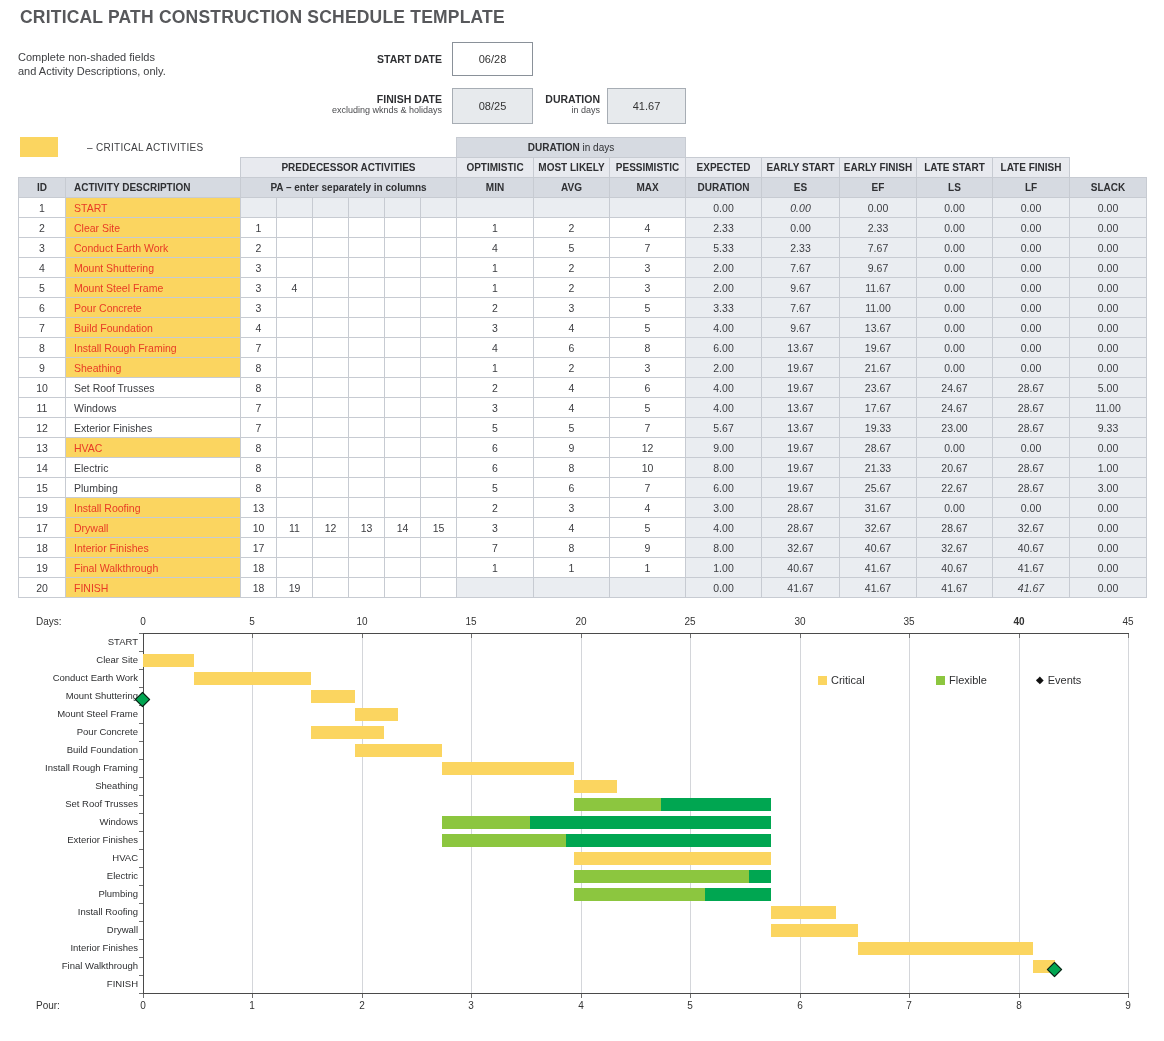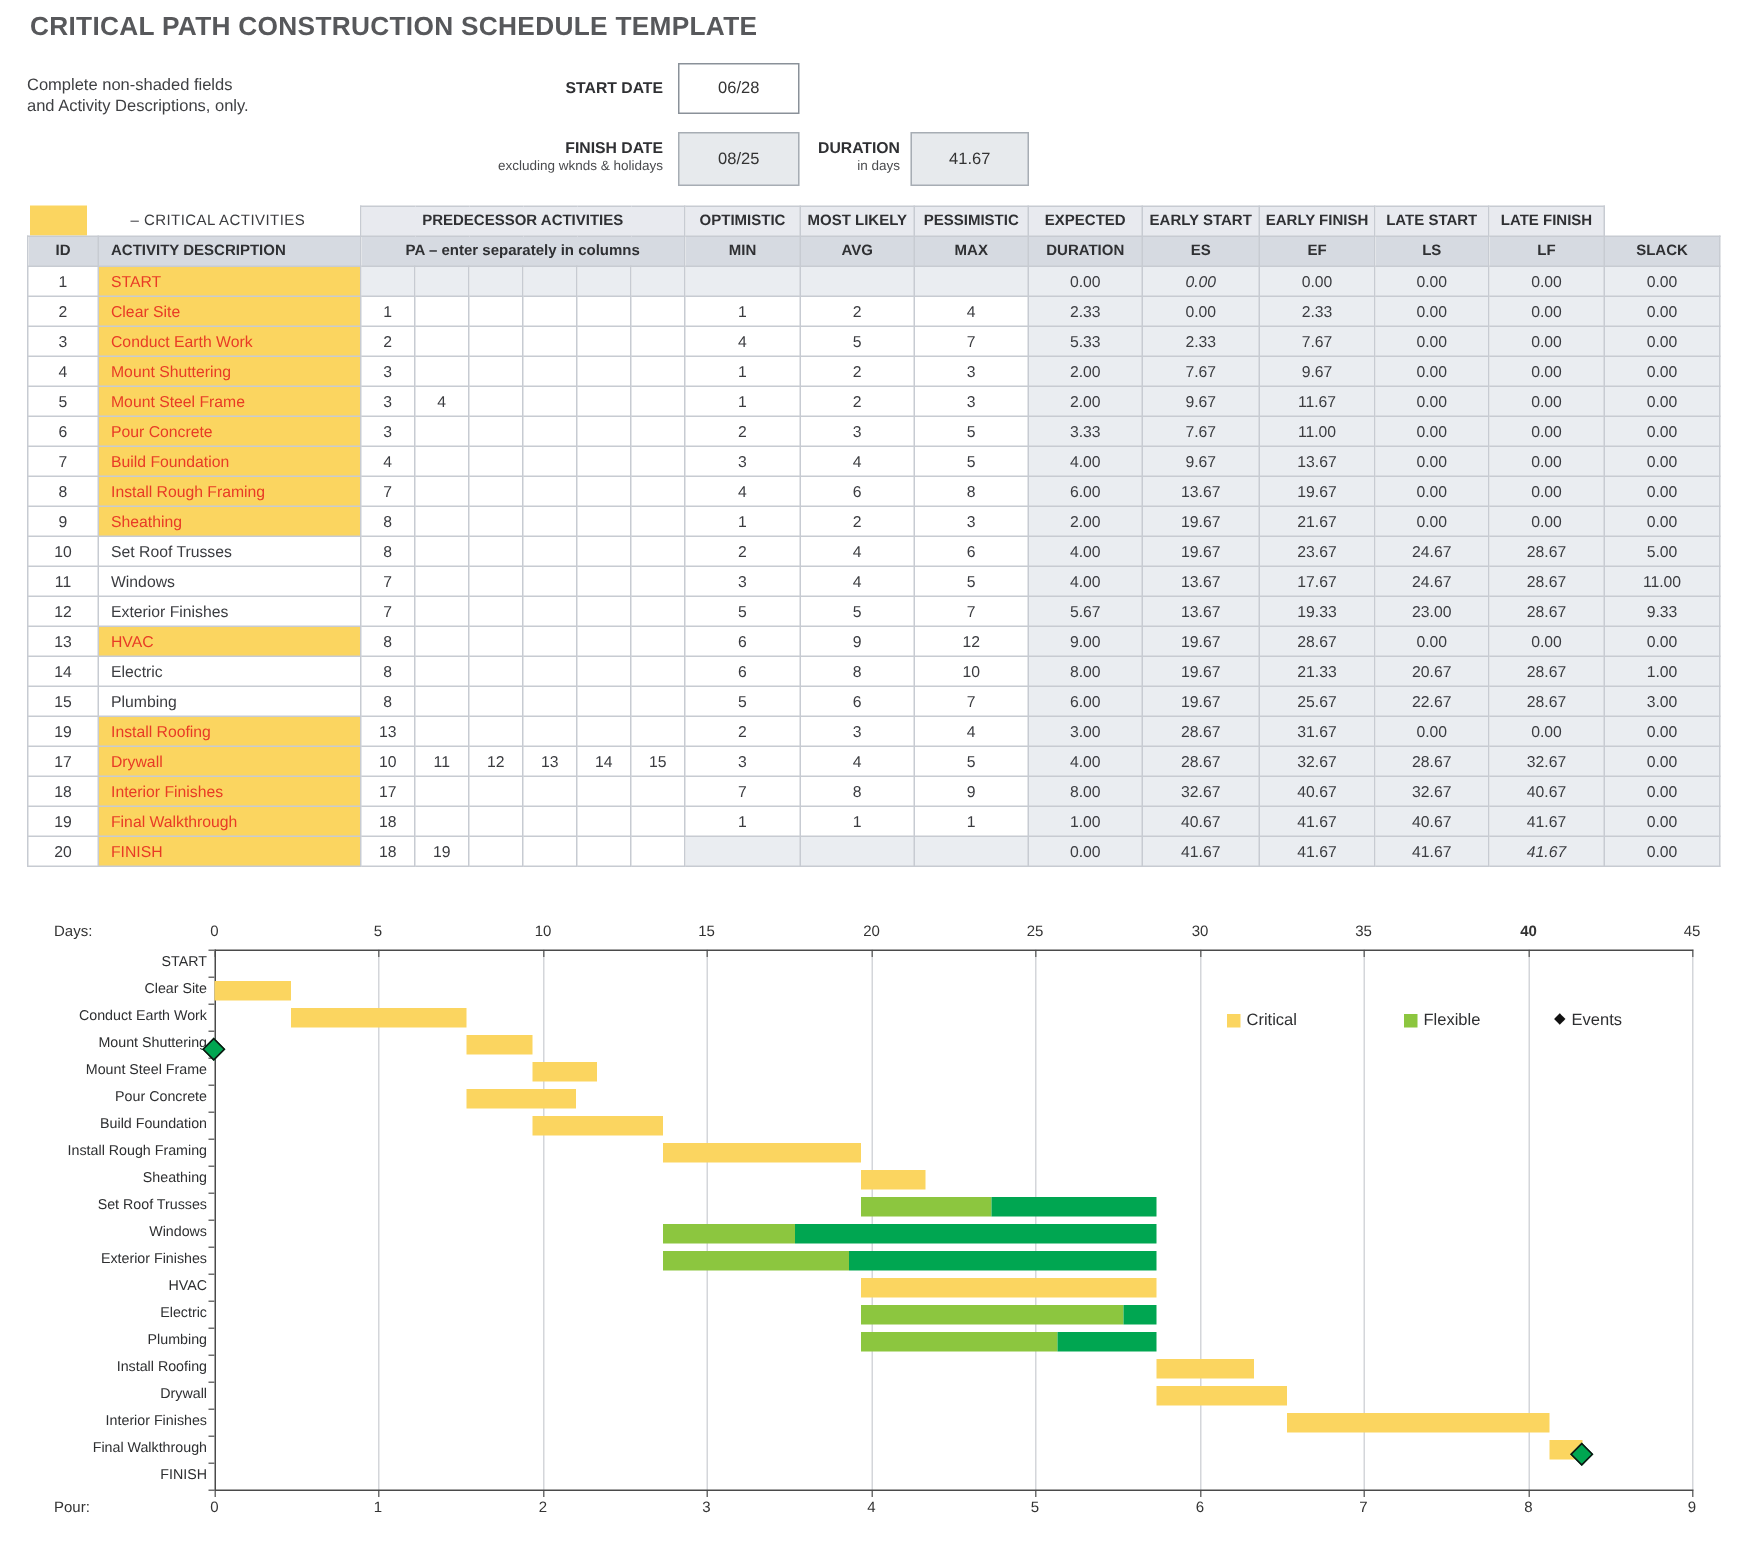--- a/index.html
+++ b/index.html
@@ -90,20 +90,25 @@
           <col style="width:76px">
           <col style="width:76px">
           <col style="width:76px">
           <col style="width:78px">
           <col style="width:77px">
           <col style="width:76px">
           <col style="width:77px">
           <col style="width:77px">
         </colgroup>
         <tbody>
+          <tr>
+            <td class="blank" colspan="8"></td>
+            <td class="hA" colspan="3">DURATION<span style="font-weight:normal"> in days</span></td>
+            <td class="blank" colspan="6"></td>
+          </tr>
           <tr>
             <td class="blank" colspan="2"></td>
             <td class="hB" colspan="6">PREDECESSOR ACTIVITIES</td>
             <td class="hB">OPTIMISTIC</td>
             <td class="hB">MOST LIKELY</td>
             <td class="hB">PESSIMISTIC</td>
             <td class="hB">EXPECTED</td>
             <td class="hB">EARLY START</td>
             <td class="hB">EARLY FINISH</td>
             <td class="hB">LATE START</td>

